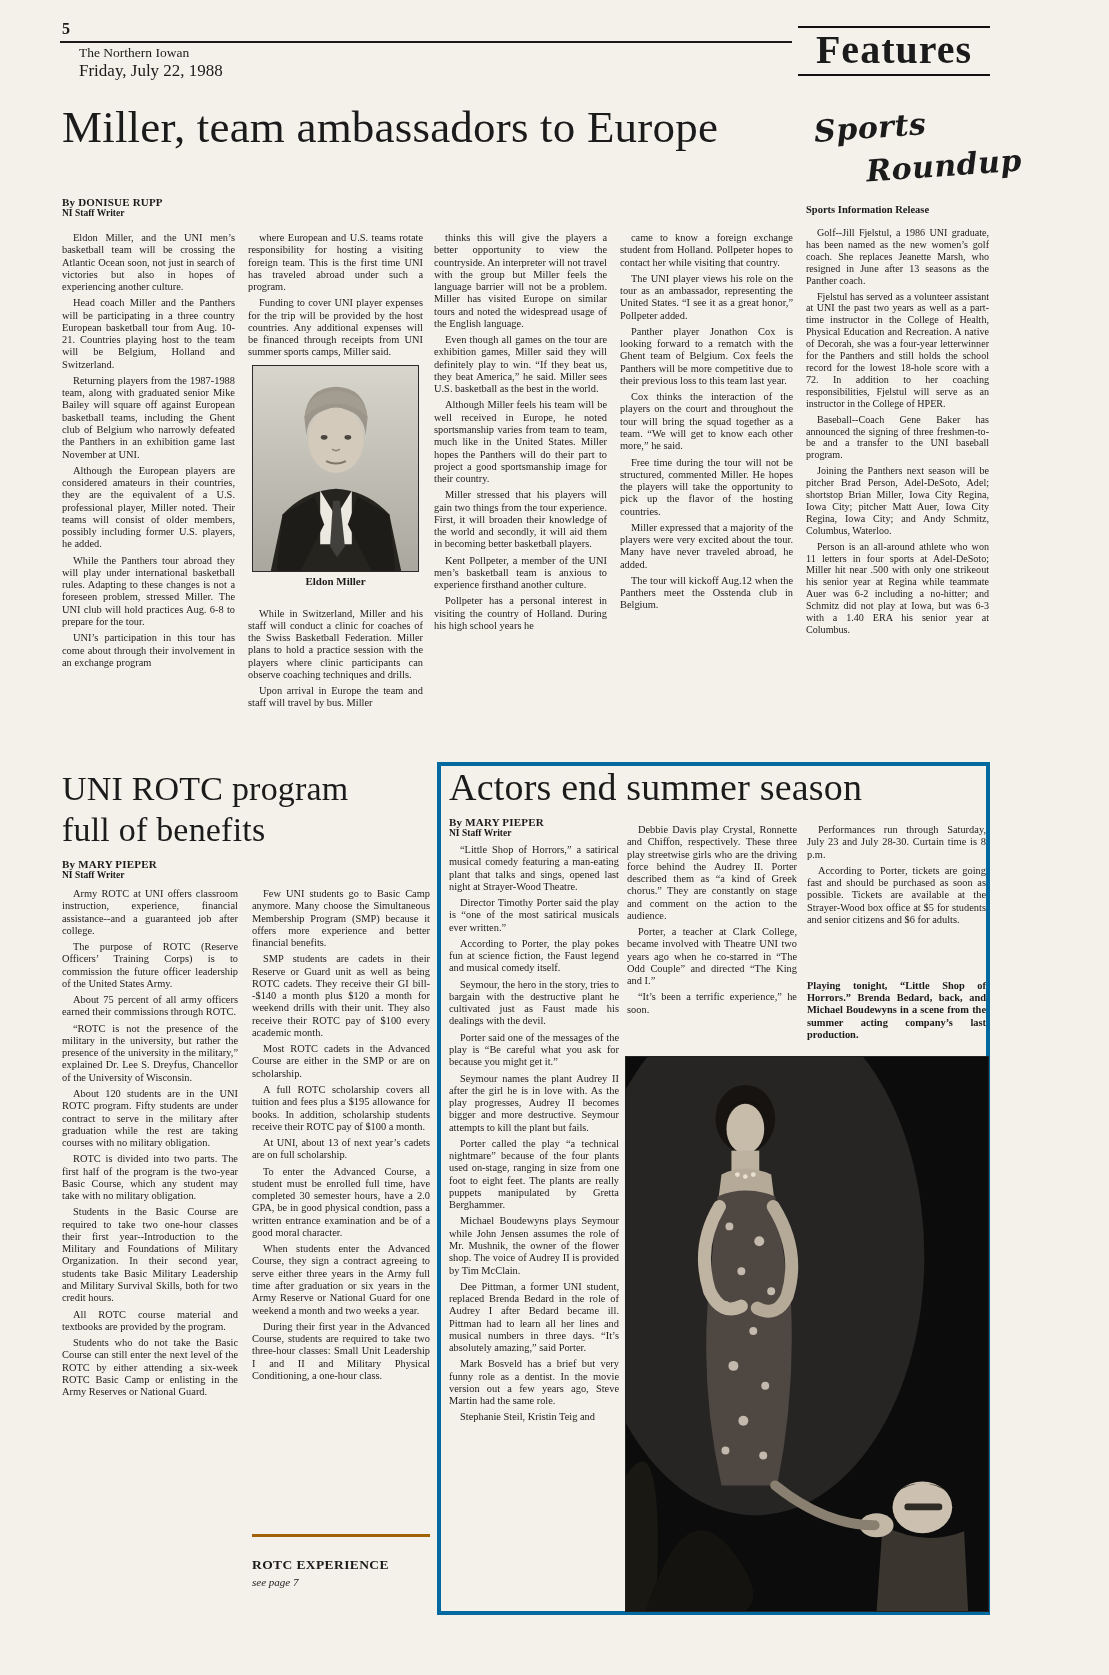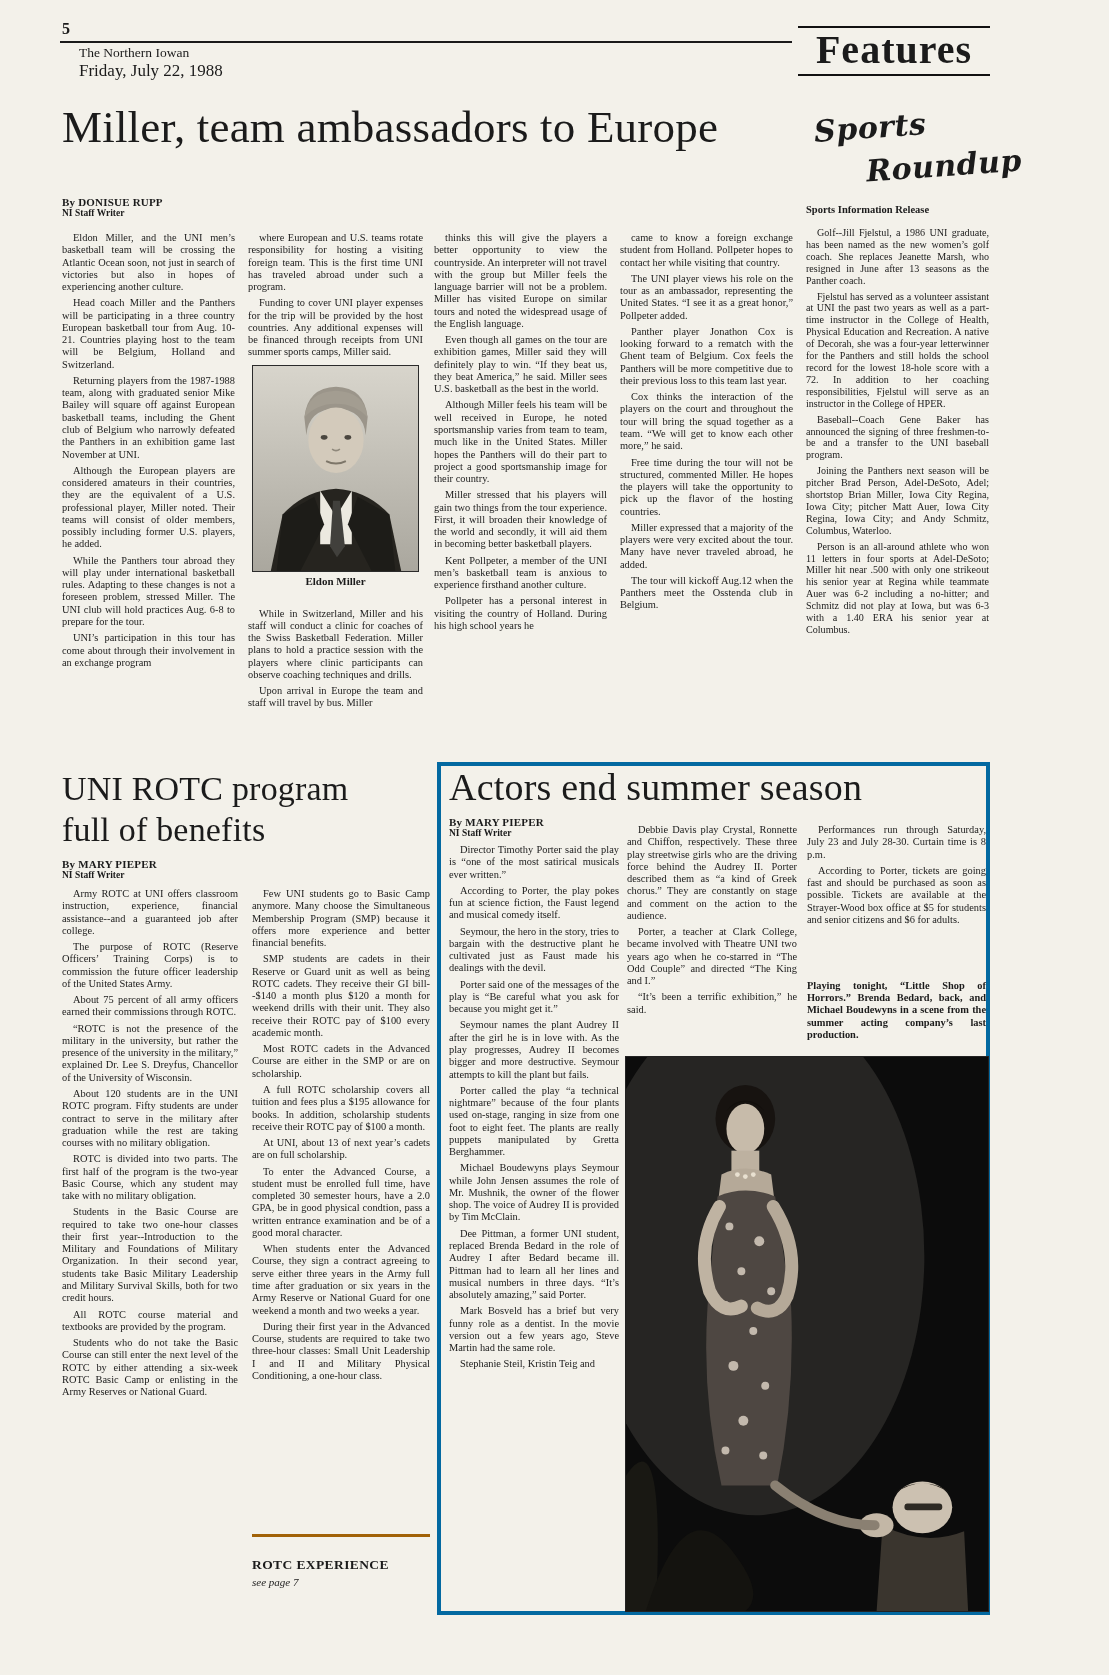--- a/index.html
+++ b/index.html
@@ -189,35 +189,36 @@
     <div class="jump-ref">see page 7</div>
   </div>
 
   <section class="actors-box">
     <h2 class="actors-headline">Actors end summer season</h2>
     <div class="byline actors-byline">
       <div class="byline-name">By MARY PIEPER</div>
       <div class="byline-title">NI Staff Writer</div>
     </div>
     <div class="col actors-colA">
+        <p>“Little Shop of Horrors,” a satirical musical comedy featuring a man-eating plant that talks and sings, opened last night at Strayer-Wood Theatre.</p>
         <p>Director Timothy Porter said the play is “one of the most satirical musicals ever written.”</p>
         <p>According to Porter, the play pokes fun at science fiction, the Faust legend and musical comedy itself.</p>
         <p>Seymour, the hero in the story, tries to bargain with the destructive plant he cultivated just as Faust made his dealings with the devil.</p>
         <p>Porter said one of the messages of the play is “Be careful what you ask for because you might get it.”</p>
         <p>Seymour names the plant Audrey II after the girl he is in love with. As the play progresses, Audrey II becomes bigger and more destructive. Seymour attempts to kill the plant but fails.</p>
         <p>Porter called the play “a technical nightmare” because of the four plants used on-stage, ranging in size from one foot to eight feet. The plants are really puppets manipulated by Gretta Berghammer.</p>
         <p>Michael Boudewyns plays Seymour while John Jensen assumes the role of Mr. Mushnik, the owner of the flower shop. The voice of Audrey II is provided by Tim McClain.</p>
         <p>Dee Pittman, a former UNI student, replaced Brenda Bedard in the role of Audrey I after Bedard became ill. Pittman had to learn all her lines and musical numbers in three days. “It’s absolutely amazing,” said Porter.</p>
         <p>Mark Bosveld has a brief but very funny role as a dentist. In the movie version out a few years ago, Steve Martin had the same role.</p>
         <p>Stephanie Steil, Kristin Teig and</p>
       </div>
     <div class="col actors-colB">
         <p>Debbie Davis play Crystal, Ronnette and Chiffon, respectively. These three play streetwise girls who are the driving force behind the Audrey II. Porter described them as “a kind of Greek chorus.” They are constantly on stage and comment on the action to the audience.</p>
         <p>Porter, a teacher at Clark College, became involved with Theatre UNI two years ago when he co-starred in “The Odd Couple” and directed “The King and I.”</p>
-        <p>“It’s been a terrific exhibition,” he said.</p>
+        <p>“It’s been a terrific experience,” he soon.</p>
       </div>
     <div class="col actors-colC">
         <p>Performances run through Saturday, July 23 and July 28-30. Curtain time is 8 p.m.</p>
         <p>According to Porter, tickets are going fast and should be purchased as soon as possible. Tickets are available at the Strayer-Wood box office at $5 for students and senior citizens and $6 for adults.</p>
       </div>
     <div class="actors-photo-caption">Playing tonight, “Little Shop of Horrors.” Brenda Bedard, back, and Michael Boudewyns in a scene from the summer acting company’s last production.</div>
     <figure class="actors-photo">
       <svg viewBox="0 0 364 556" preserveAspectRatio="none">
         <rect width="364" height="556" fill="#0c0c0c"></rect>
         <ellipse cx="130" cy="200" rx="170" ry="260" fill="#262523"></ellipse>

